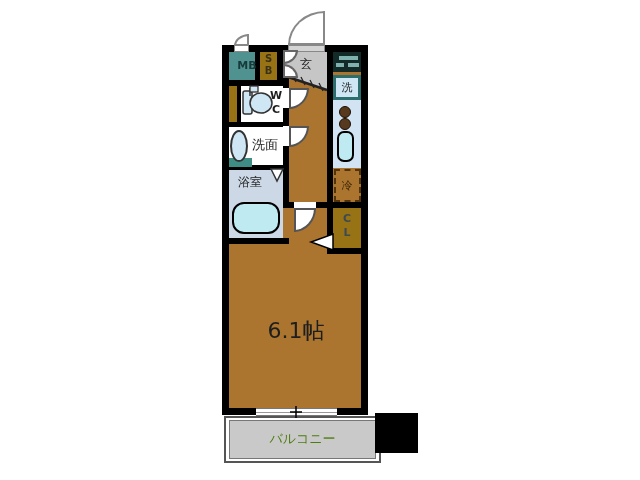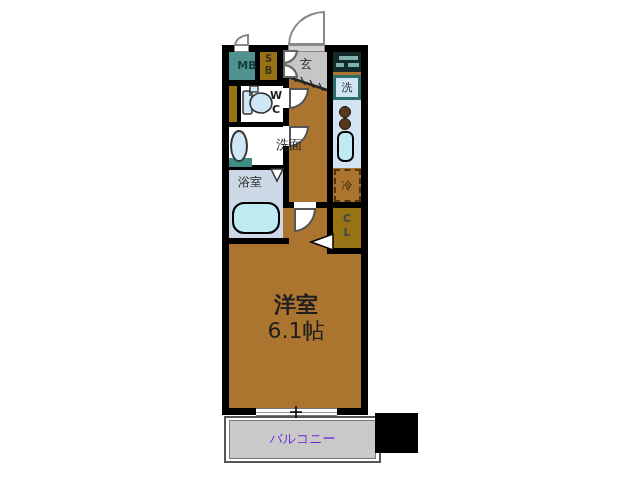--- a/index.html
+++ b/index.html
@@ -107,22 +107,21 @@
   <div class="abs arc z4" style="left:289px;top:126px;width:20px;height:21px;border-bottom-right-radius:100% 100%;border-color:#555;"></div>
   <div class="abs arc z4" style="left:294px;top:208px;width:22px;height:24px;border-bottom-right-radius:100% 100%;border-color:#555;"></div>
 
   <div class="abs lbl z5" style="left:229px;top:52px;width:36px;height:28px;font-size:11px;font-weight:bold;color:#173a3a;">MB</div>
   <div class="abs lbl z5" style="left:260px;top:53px;width:17px;height:13px;font-size:10px;font-weight:bold;color:#3a3118;">S</div>
   <div class="abs lbl z5" style="left:260px;top:65px;width:17px;height:13px;font-size:10px;font-weight:bold;color:#3a3118;">B</div>
   <div class="abs lbl z5" style="left:291px;top:54px;width:30px;height:20px;font-size:12px;">玄</div>
   <div class="abs lbl z5" style="left:336px;top:78px;width:22px;height:19px;font-size:11px;">洗</div>
   <div class="abs lbl z5" style="left:270px;top:89px;width:12px;height:14px;font-size:11px;font-weight:bold;">W</div>
   <div class="abs lbl z5" style="left:270px;top:103px;width:12px;height:14px;font-size:11px;font-weight:bold;">C</div>
-  <div class="abs lbl z5" style="left:248px;top:136px;width:34px;height:18px;font-size:13px;padding-left:24px;">洗面</div>
+  <div class="abs lbl z5" style="left:248px;top:136px;width:34px;height:18px;font-size:13px;">洗面</div>
   <div class="abs lbl z5" style="left:234px;top:174px;width:32px;height:17px;font-size:12px;">浴室</div>
   <div class="abs lbl z5" style="left:336px;top:177px;width:22px;height:18px;font-size:11px;color:#3a2505;">冷</div>
   <div class="abs lbl z5" style="left:337px;top:212px;width:20px;height:14px;font-size:11px;font-weight:bold;color:#3d4a52;">C</div>
   <div class="abs lbl z5" style="left:337px;top:226px;width:20px;height:14px;font-size:11px;font-weight:bold;color:#3d4a52;">L</div>
-  <div class="abs lbl z5" style="left:240px;top:292px;width:112px;height:26px;font-size:22px;font-weight:bold;">洋室</div>
   <div class="abs lbl z5" style="left:240px;top:318px;width:112px;height:26px;font-size:22px;font-weight:normal;">6.1帖</div>
-  <div class="abs lbl z5" style="left:240px;top:428px;width:125px;height:22px;font-size:13px;color:#6d28d9;">バルコニー</div>
+  <div class="abs lbl z5" style="left:240px;top:428px;width:125px;height:22px;font-size:13px;color:#4d7c0f;">バルコニー</div>
 
 </div>
 
 </body></html>

